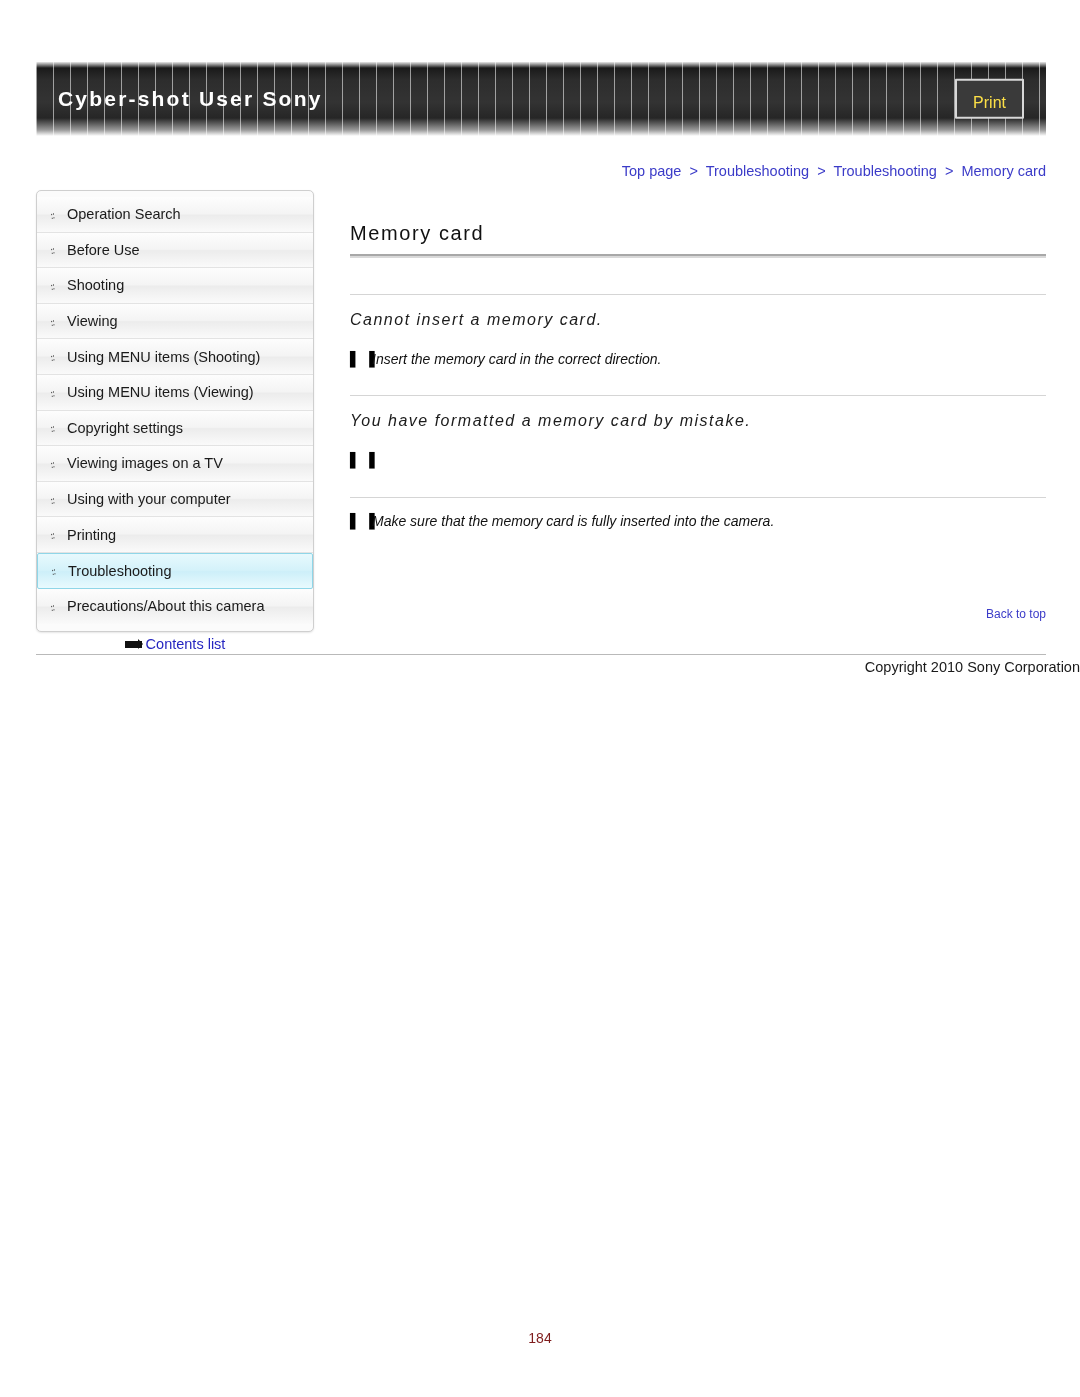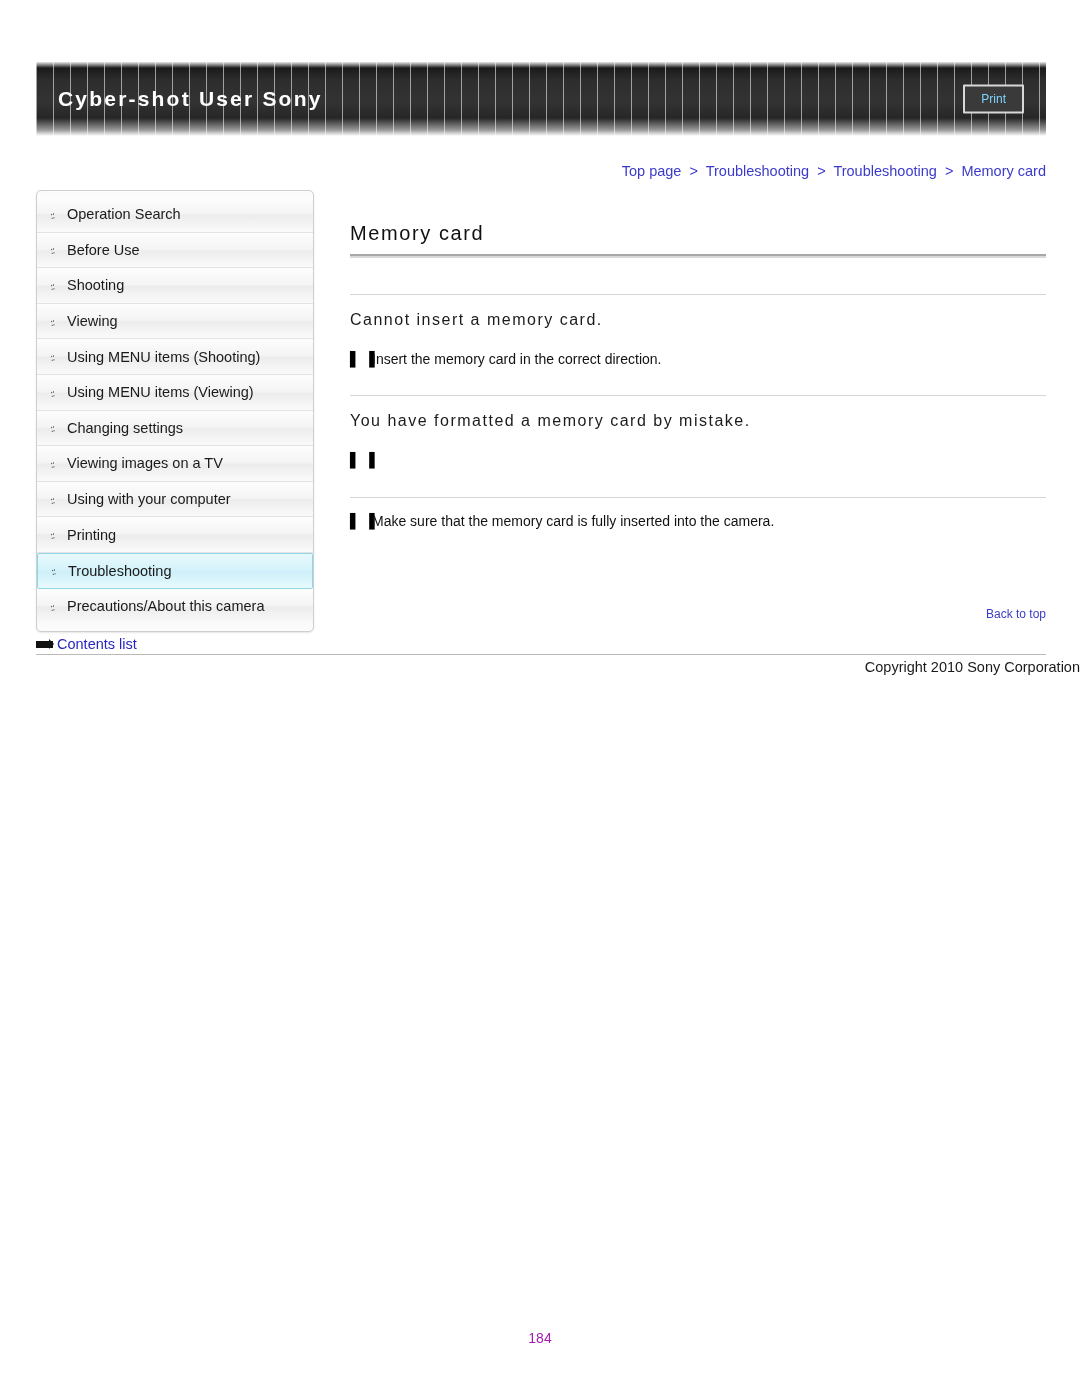--- a/index.html
+++ b/index.html
@@ -50,23 +50,23 @@
     font-weight: bold;
     white-space: nowrap;
   }
   .print-button {
     position: absolute;
     right: 22px;
     top: 50%;
     transform: translateY(-50%);
     background: #3a3a3a;
     border: 2px solid #d8d8d8;
-    color: #7dd3fc;
-    font-size: 12px;
-    padding: 6px 16px 5px 16px;
+    color: #fde047;
+    font-size: 16px;
+    padding: 13px 16px 5px 16px;
     border-radius: 1px;
     cursor: pointer;
     line-height: 1.15;
   }
 
   
   .breadcrumb {
     position: absolute;
     left: 346px;
     top: 163px;
@@ -123,21 +123,21 @@
     font-family: "DejaVu Sans", sans-serif;
   }
   .side-label { white-space: nowrap; }
 
   
   .contents-row {
     position: absolute;
     left: 36px;
     top: 636px;
     width: 278px;
-    text-align: left;
+    text-align: center;
     font-size: 14.5px;
     white-space: nowrap;
   }
   .contents-icon {
     display: inline-block;
     width: 17px;
     height: 7px;
     background: #111111;
     position: relative;
     vertical-align: middle;
@@ -168,21 +168,21 @@
     letter-spacing: 1.6px;
     color: #111111;
     margin: 0 0 9px 0;
     font-weight: normal;
   }
   .title-rule {
     height: 4px;
     background: linear-gradient(to bottom, #a8a8a8 0%, #a8a8a8 55%, #d9d9d9 55%, #d9d9d9 100%);
     margin-bottom: 36px;
   }
-  .section { margin-bottom: 4px; }
+  .section { margin-bottom: 4px; font-style: italic; }
   .section-rule {
     height: 1px;
     background: #d5d5d5;
     margin-bottom: 14px;
   }
   .section-heading {
     font-size: 16px;
     letter-spacing: 1.5px;
     color: #1b1b1b;
     font-weight: normal;
@@ -239,21 +239,21 @@
     font-size: 14.5px;
     color: #1a1a1a;
   }
   .page-number {
     position: absolute;
     left: 0;
     top: 1330px;
     width: 1080px;
     text-align: center;
     font-size: 14px;
-    color: #a21caf;
+    color: #7f1d1d;
   }
 </style>
 </head>
 <body>
 
 <div class="header">
   <div class="header-title">Cyber-shot User Sony</div>
   <div class="print-button">Print</div>
 </div>
 
@@ -287,21 +287,21 @@
   <div class="side-item">
     <span class="side-bullet">::</span>
     <span class="side-label">Using MENU items (Shooting)</span>
   </div>
   <div class="side-item">
     <span class="side-bullet">::</span>
     <span class="side-label">Using MENU items (Viewing)</span>
   </div>
   <div class="side-item">
     <span class="side-bullet">::</span>
-    <span class="side-label">Changing settings</span>
+    <span class="side-label">Copyright settings</span>
   </div>
   <div class="side-item">
     <span class="side-bullet">::</span>
     <span class="side-label">Viewing images on a TV</span>
   </div>
   <div class="side-item">
     <span class="side-bullet">::</span>
     <span class="side-label">Using with your computer</span>
   </div>
   <div class="side-item">

